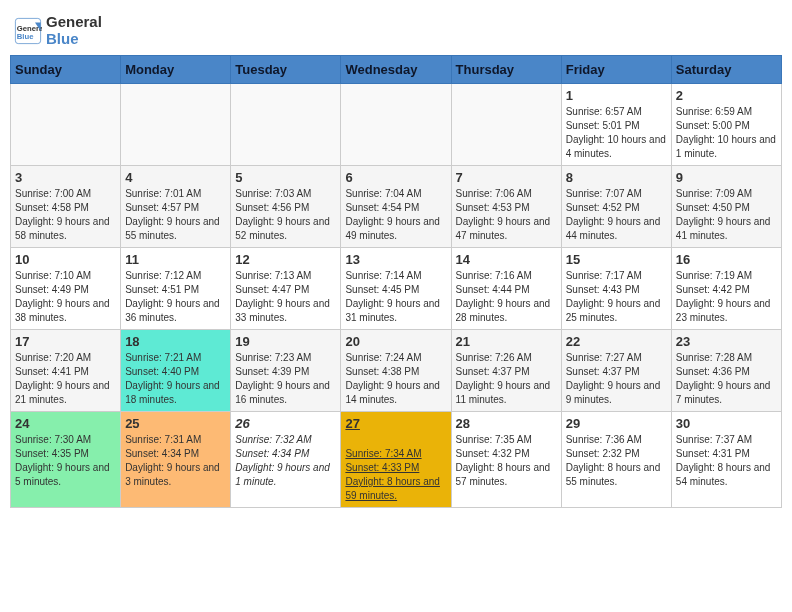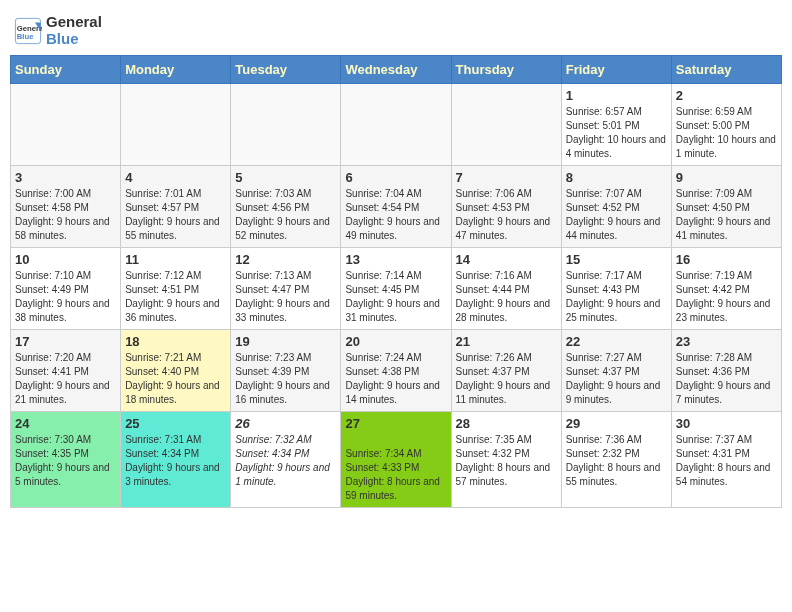--- a/index.html
+++ b/index.html
@@ -38,21 +38,21 @@
     .location-title {
       font-size: 16px;
       color: #555;
     }
     table {
       width: 100%;
       border-collapse: collapse;
     }
     th {
       background-color: #4a86c8;
-      color: #fef9c3;
+      color: #0f172a;
       font-size: 13px;
       font-weight: bold;
       padding: 6px 4px;
       text-align: left;
       border: 1px solid #3a76b8;
     }
     td {
       border: 1px solid #ccc;
       vertical-align: top;
       padding: 4px;
@@ -225,21 +225,21 @@
 Daylight: 9 hours and 23 minutes.</div>
         </td>
       </tr>
       <tr>
         <td style="background: rgb(245, 245, 245);">
           <span class="day-number">17</span>
           <div class="day-info" style="white-space: pre-line;">Sunrise: 7:20 AM
 Sunset: 4:41 PM
 Daylight: 9 hours and 21 minutes.</div>
         </td>
-        <td style="background: #fef9c3;">
+        <td style="background: #5eead4;">
           <span class="day-number">18</span>
           <div class="day-info" style="white-space: pre-line;">Sunrise: 7:21 AM
 Sunset: 4:40 PM
 Daylight: 9 hours and 18 minutes.</div>
         </td>
         <td style="background: rgb(245, 245, 245);">
           <span class="day-number">19</span>
           <div class="day-info" style="white-space: pre-line;">Sunrise: 7:23 AM
 Sunset: 4:39 PM
 Daylight: 9 hours and 16 minutes.</div>
@@ -269,33 +269,33 @@
 Daylight: 9 hours and 7 minutes.</div>
         </td>
       </tr>
       <tr>
         <td style="background: #86efac;">
           <span class="day-number">24</span>
           <div class="day-info" style="white-space: pre-line;">Sunrise: 7:30 AM
 Sunset: 4:35 PM
 Daylight: 9 hours and 5 minutes.</div>
         </td>
-        <td style="background: #5eead4;">
+        <td style="background: #fdba74;">
           <span class="day-number">25</span>
           <div class="day-info" style="white-space: pre-line;">Sunrise: 7:31 AM
 Sunset: 4:34 PM
 Daylight: 9 hours and 3 minutes.</div>
         </td>
         <td style="background: rgb(255, 255, 255); font-style: italic;">
           <span class="day-number">26</span>
           <div class="day-info" style="white-space: pre-line;">Sunrise: 7:32 AM
 Sunset: 4:34 PM
 Daylight: 9 hours and 1 minute.</div>
         </td>
-        <td style="background: #84cc16;">
+        <td style="background: #eab308; text-decoration: underline;">
           <span class="day-number">27</span>
           <div class="day-info" style="white-space: pre-line; margin-top: 16px;">Sunrise: 7:34 AM
 Sunset: 4:33 PM
 Daylight: 8 hours and 59 minutes.</div>
         </td>
         <td style="background: rgb(255, 255, 255);">
           <span class="day-number">28</span>
           <div class="day-info" style="white-space: pre-line;">Sunrise: 7:35 AM
 Sunset: 4:32 PM
 Daylight: 8 hours and 57 minutes.</div>

